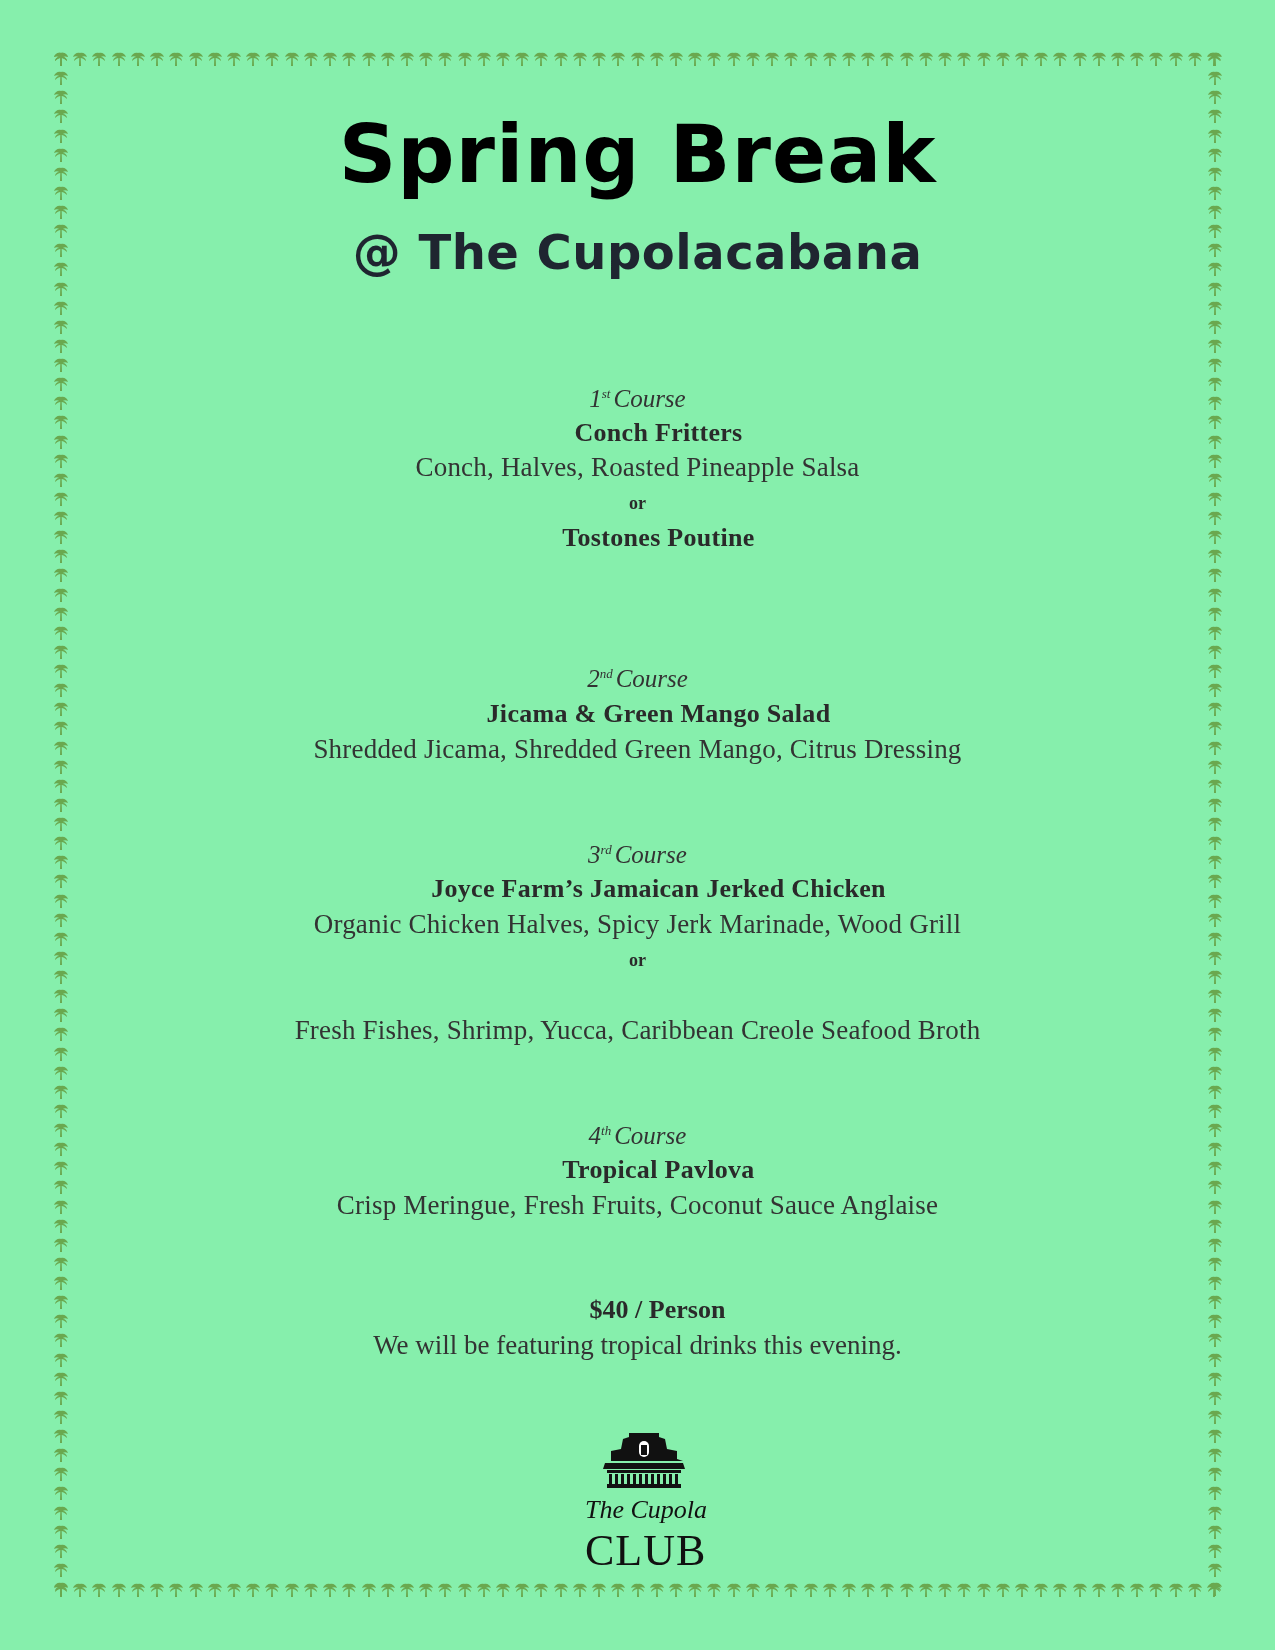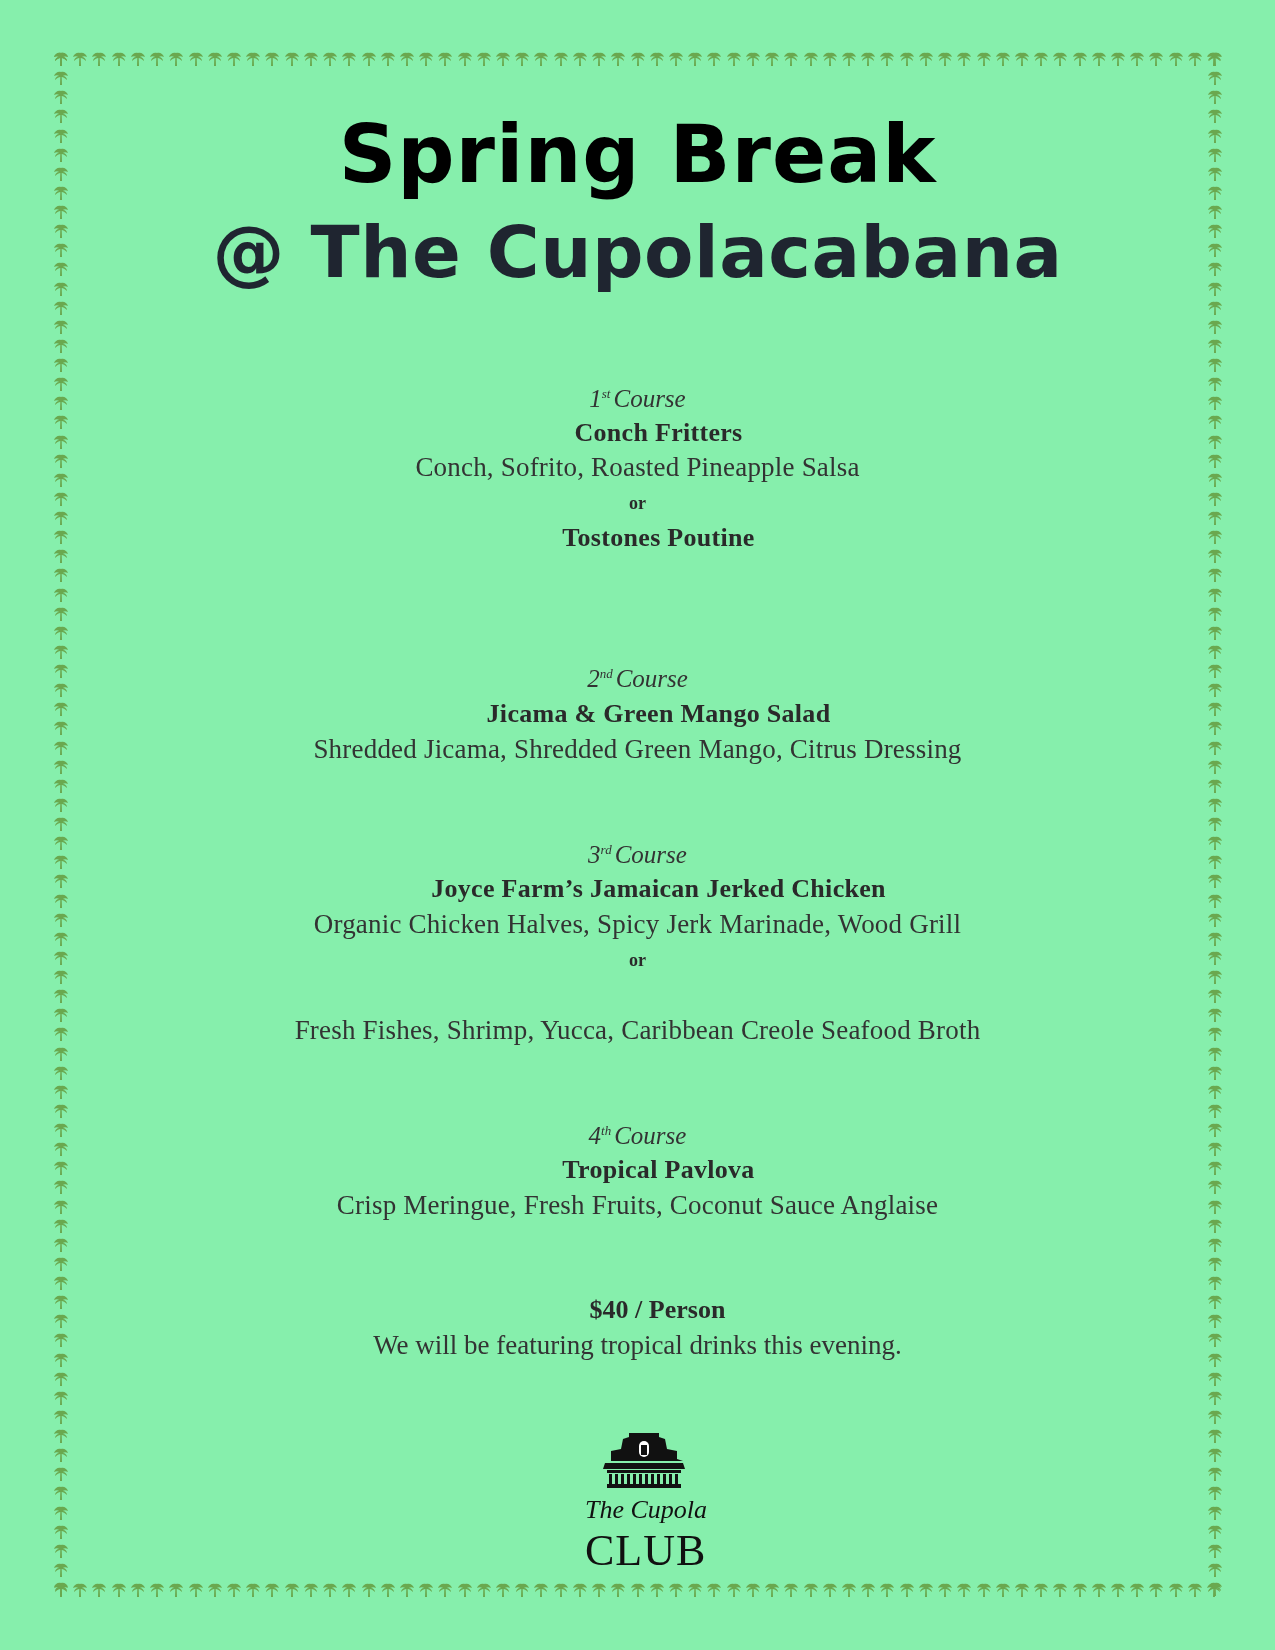--- a/index.html
+++ b/index.html
@@ -4,21 +4,21 @@
 <style>
   html, body { margin:0; padding:0; background:#ffffff; }
   body { width:1275px; height:1650px; position:relative; overflow:hidden; }
   .page { position:absolute; left:0; top:0; width:1275px; height:1650px; background:#86efac;padding-left:17px; }
   .border-row, .border-col { position:absolute; display:flex; }
   .border-row { flex-direction:row; justify-content:space-between; }
   .border-col { flex-direction:column; justify-content:space-between; }
   .palm { width:16px; height:16px; display:block; flex:0 0 auto; }
   .line { position:absolute; left:0; width:1275px; text-align:center; white-space:nowrap; transform:translateY(-50%); }
   .title1 { font-family:"DejaVu Sans", sans-serif; font-weight:bold; font-size:80px; color:#000; letter-spacing:1px; }
-  .title2 { font-family:"DejaVu Sans", sans-serif; font-weight:bold; font-size:72px; color:#1f2530; letter-spacing:0.5px; }
+  .title2 { font-family:"DejaVu Sans", sans-serif; font-weight:bold; font-size:48px; color:#1f2530; letter-spacing:0.5px; }
   .course-label { font-family:"Liberation Serif", serif; font-style:italic; font-size:25px; color:#333; }
   .course-label sup { font-size:13px; vertical-align:9px; line-height:0; margin-right:3px; }
   .dish { font-family:"Liberation Serif", serif; font-weight:bold; font-size:26px; color:#2a2a2a; letter-spacing:0.3px;margin-left:21px; }
   .desc { font-family:"Liberation Serif", serif; font-size:27px; color:#333; letter-spacing:0.2px; }
   .or { font-family:"Liberation Serif", serif; font-weight:bold; font-size:18px; color:#2a2a2a; }
   .price { font-family:"Liberation Serif", serif; font-weight:bold; font-size:26px; color:#2a2a2a;margin-left:20px; }
   .note { font-family:"Liberation Serif", serif; font-size:27px; color:#333; }
   .logo { position:absolute; left:585px; top:1433px; width:118px; height:124px; }
   .logo-script { position:absolute; left:0; top:62px; width:118px; text-align:center; font-family:"Liberation Serif", serif; font-style:italic; font-size:26px; color:#111; white-space:nowrap; }
   .logo-club { position:absolute; left:0; top:92px; width:118px; text-align:center; font-family:"Liberation Serif", serif; font-size:44px; color:#111; letter-spacing:1px; white-space:nowrap; }
@@ -889,21 +889,21 @@
       </svg>
     </div>
 
   <div class="line title1" style="top:154px;">Spring Break</div>
   <div class="line title2" style="top:252px;">@ The Cupolacabana</div>
 
   <div class="line course-label" style="top:399px;">
     <span>1</span><sup>st</sup><span>Course</span>
   </div>
   <div class="line dish" style="top:433px;">Conch Fritters</div>
-  <div class="line desc" style="top:467px;">Conch, Sofrito, Roasted Pineapple Salsa</div>
+  <div class="line desc" style="top:467px;">Conch, Halves, Roasted Pineapple Salsa</div>
   <div class="line or" style="top:503px;">or</div>
   <div class="line dish" style="top:538px;">Tostones Poutine</div>
 
   <div class="line course-label" style="top:679px;">
     <span>2</span><sup>nd</sup><span>Course</span>
   </div>
   <div class="line desc" style="top:749px;">Shredded Jicama, Shredded Green Mango, Citrus Dressing</div>
   <div class="line dish" style="top:714px;">Jicama &amp; Green Mango Salad</div>
 
   <div class="line course-label" style="top:855px;">

